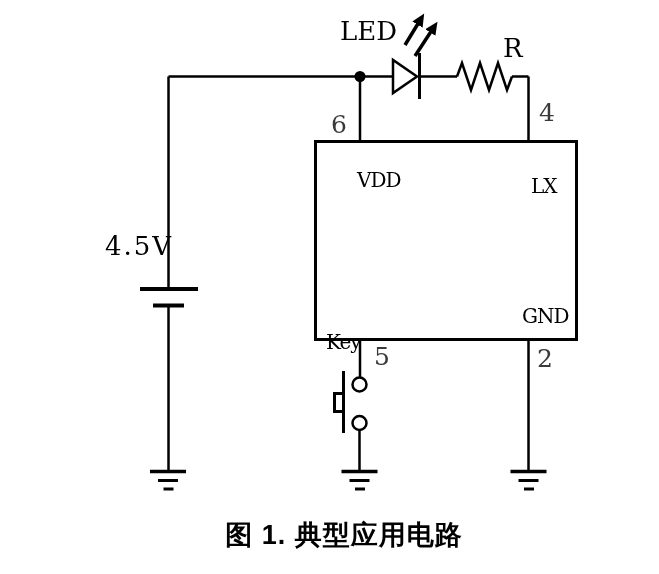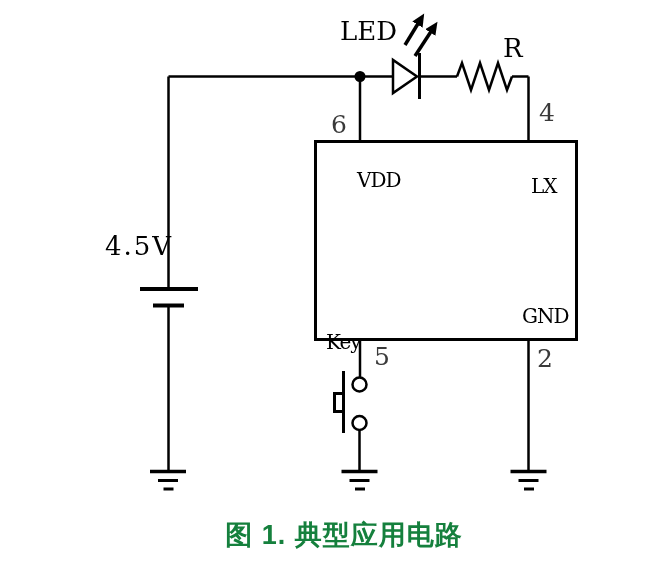--- a/index.html
+++ b/index.html
@@ -22,21 +22,21 @@
   .pin-name{font-size:20px;letter-spacing:-1px;}
   .comp-lbl{font-size:26px;}
   .chip-name{
     font-size:37px;
     letter-spacing:-1px;
     transform:translateX(-50%);
   }
   .caption{
     font-size:27px;
     font-weight:bold;
-    color:#15803d;
+    color:#000000;
     font-family:"Liberation Sans","DejaVu Sans",sans-serif;
     transform:translateX(-50%);
     letter-spacing:1px;
   }
 </style>
 </head>
 <body>
 
 <div id="stage">
 

